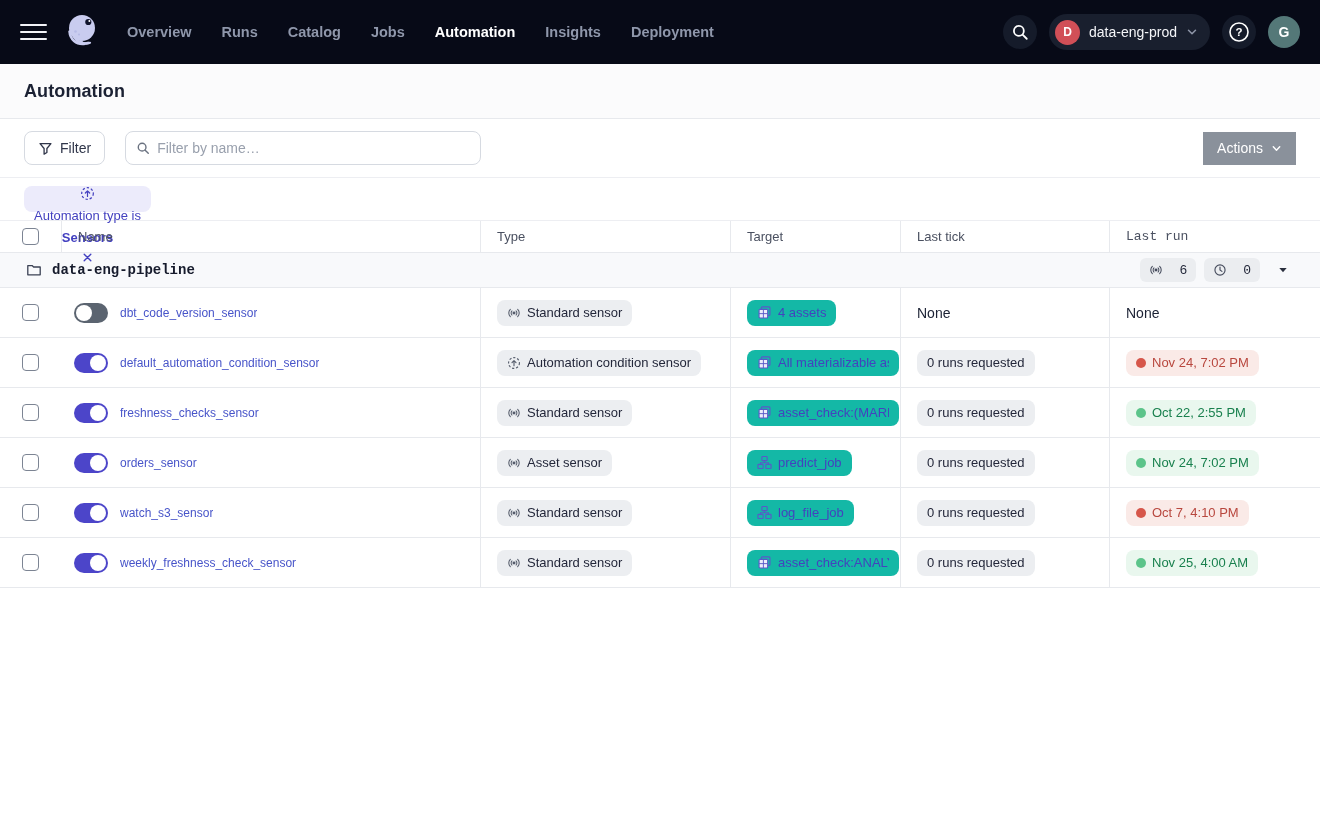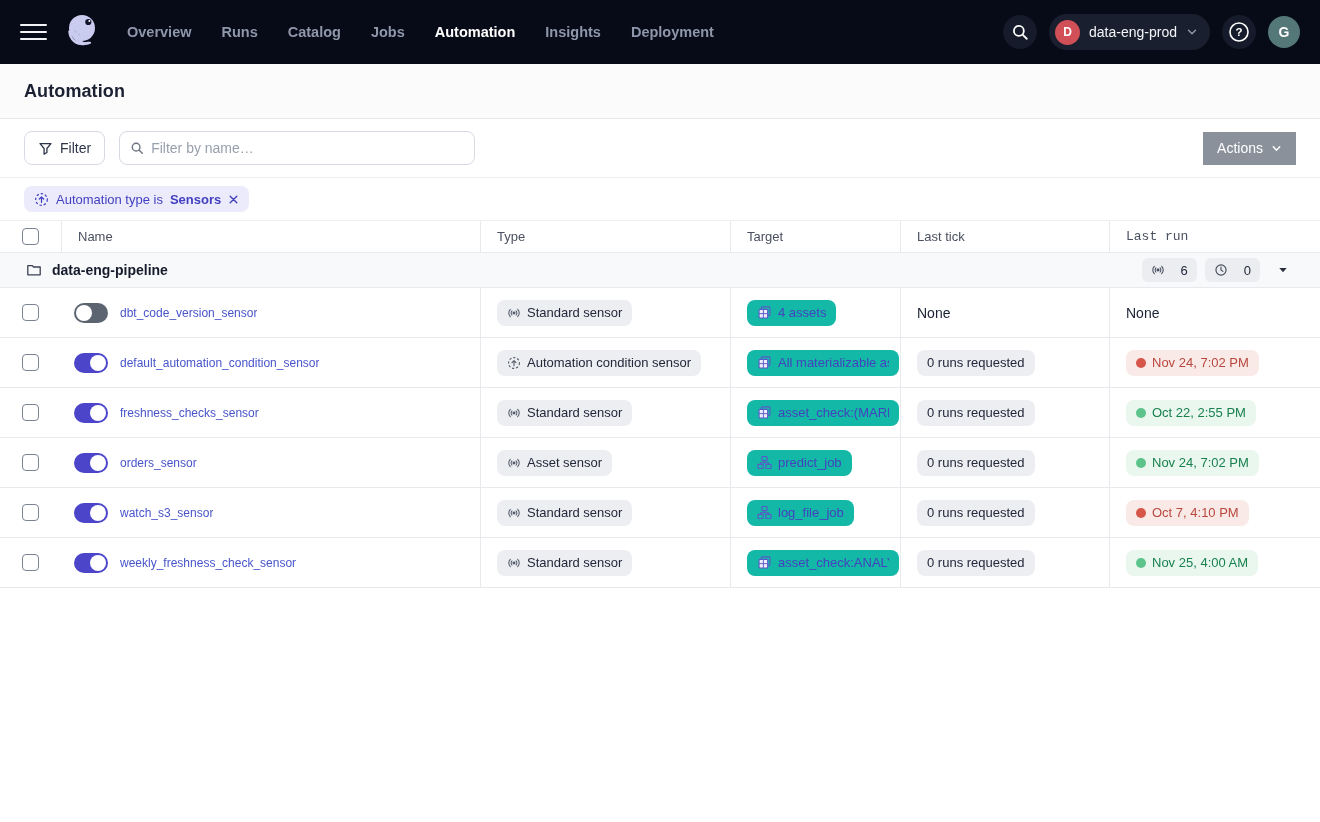--- a/index.html
+++ b/index.html
@@ -23,41 +23,41 @@
   .user-avatar { width:32px; height:32px; border-radius:50%; background:#547878; color:#fff; font-size:14px; font-weight:600; display:flex; align-items:center; justify-content:center; cursor:pointer; }
 
   
   .page-titlebar { height:55px; background:#FBFBFC; border-bottom:1px solid #E7E9ED; display:flex; align-items:center; padding:0 24px; }
   .page-title { font-size:18px; font-weight:700; color:#1B2133; letter-spacing:.1px; }
 
   
   .toolbar { height:59px; display:flex; align-items:center; padding:0 24px; border-bottom:1px solid #EDEEF2; background:#fff; }
   .btn-filter { height:34px; display:flex; align-items:center; gap:7px; border:1px solid #D6DAE1; border-radius:8px; background:#fff; padding:0 13px; font-size:14px; color:#30364A; cursor:pointer; }
   .btn-filter .icon { color:#30364A; }
-  .search-box { margin-left:14px; width:356px; height:34px; border:1px solid #D6DAE1; border-radius:8px; display:flex; align-items:center; padding:0 10px; gap:7px; color:#6A7280; background:#fff; }
+  .search-box { margin-left:20px; width:356px; height:34px; border:1px solid #D6DAE1; border-radius:8px; display:flex; align-items:center; padding:0 10px; gap:7px; color:#6A7280; background:#fff; }
   .search-box input { border:none; outline:none; flex:1; font-size:14px; font-family:"Liberation Sans",sans-serif; color:#2B3040; background:transparent; }
   .search-box input::placeholder { color:#99A0AD; }
   .btn-actions { margin-left:auto; height:33px; background:#8A919B; border:none; border-radius:0; color:#fff; font-size:14px; display:flex; align-items:center; gap:8px; padding:0 14px; cursor:pointer; font-family:"Liberation Sans",sans-serif; }
 
   
   .chip-row { height:43px; display:flex; align-items:center; padding:0 24px; background:#fff; border-bottom:1px solid #EDEEF2; }
-  .chip { height:26px; background:#ECEBFB; border-radius:8px; display:flex; align-items:center; gap:7px; padding:0 10px; color:#4340C0; font-size:13px; cursor:pointer; }
+  .chip { height:26px; background:#ECEBFB; border-radius:8px; display:flex; align-items:center; gap:7px; padding:0 10px; color:#4340C0; font-size:13px; cursor:pointer;flex-direction:column; }
   .chip b { font-weight:700; }
   .chip .icon { color:#4340C0; }
   .chip-close { display:flex; cursor:pointer; color:#4340C0; }
 
   
   .grid-row { display:grid; grid-template-columns:62px 419px 250px 170px 209px auto; align-items:center; }
   .thead { height:32px; border-bottom:1px solid #E7E9ED; background:#fff; }
   .thead .cell { height:100%; display:flex; align-items:center; font-size:13px; color:#4A5060; padding-left:16px; border-right:1px solid #E7E9ED; }
   .thead .cell:first-child { padding-left:22px; }
   .thead .cell:last-child { border-right:none;font-family:Liberation Mono, monospace; }
   .checkbox { width:17px; height:17px; border:1.6px solid #7C8493; border-radius:4px; background:#fff; cursor:pointer; }
 
-  .group-row { height:35px; background:#F8F9FB; border-bottom:1px solid #E7E9ED; display:flex; align-items:center; padding:0 18px 0 26px; }
+  .group-row { height:35px; background:#F8F9FB; border-bottom:1px solid #E7E9ED; display:flex; align-items:center; padding:0 18px 0 26px;font-family:Liberation Mono, monospace; }
   .group-row .icon { color:#3B4254; margin-right:10px; display:flex; }
   .group-name { font-size:14px; font-weight:700; color:#161B2C; }
   .group-right { margin-left:auto; display:flex; align-items:center; gap:8px; }
   .count-pill { height:24px; background:#EBEDF0; border-radius:6px; display:flex; align-items:center; gap:6px; padding:0 9px; font-size:13px; color:#23283A; }
   .count-pill .icon { color:#454B5C; display:flex; }
   .caret-btn { margin-left:6px; display:flex; cursor:pointer; padding:4px; }
 
   .trow { height:50px; border-bottom:1px solid #E7E9ED; background:#fff; }
   .trow .cell { height:100%; display:flex; align-items:center; overflow:hidden; }
   .cell-check { padding-left:22px; }

